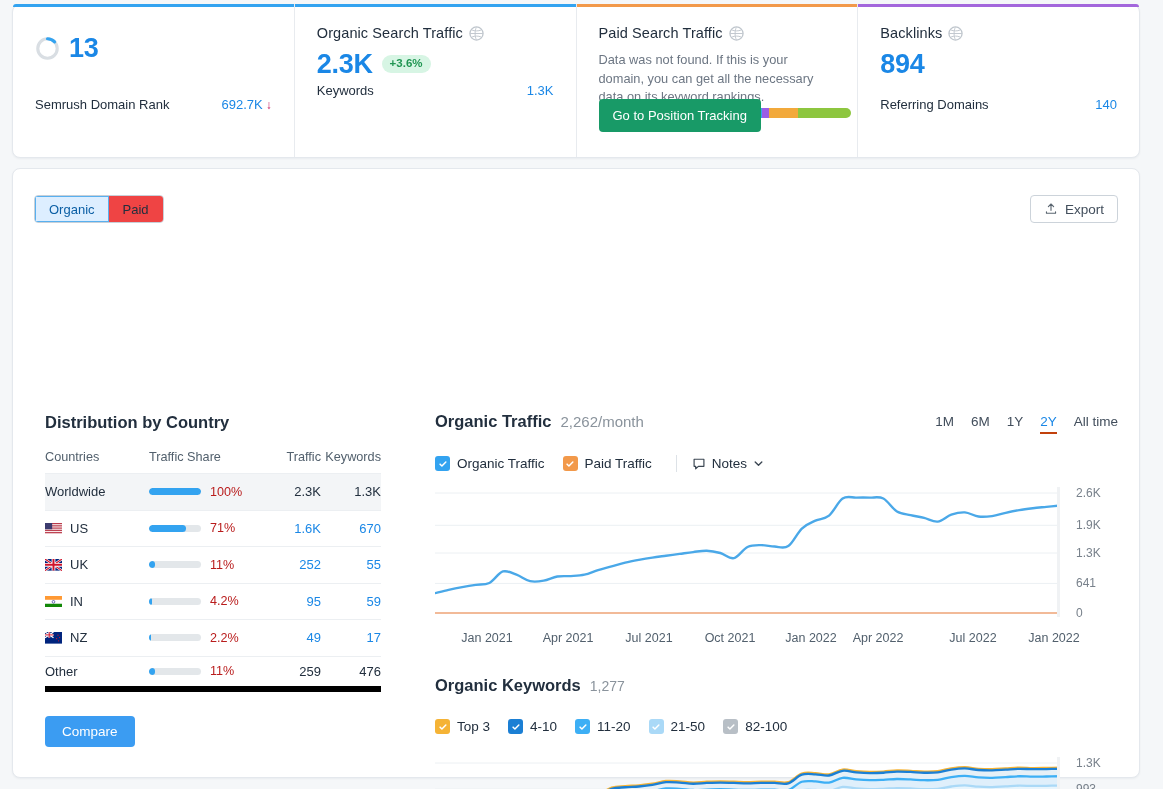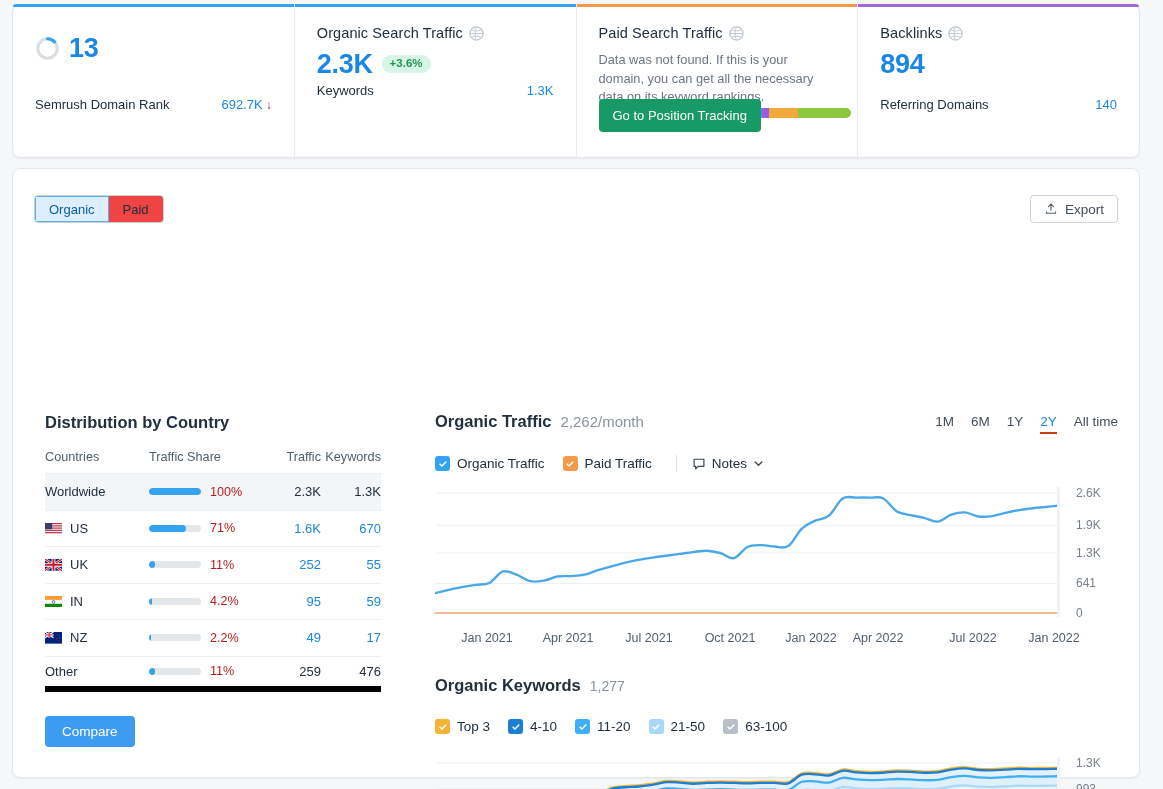--- a/index.html
+++ b/index.html
@@ -527,21 +527,21 @@
             </svg>
           </span>
           <span>21-50</span>
         </span>
         <span class="it">
           <span class="cb" style="background:#b8bfc6">
             <svg viewBox="0 0 12 12">
               <path d="M2.5 6.2 4.7 8.4 9.4 3.6" fill="none" stroke="#fff" stroke-width="1.8" stroke-linecap="round" stroke-linejoin="round"></path>
             </svg>
           </span>
-          <span>63-100</span>
+          <span>82-100</span>
         </span>
       </div>
 
     <div class="chart-box" id="kw-chart" style="left:422px; top:588px; width:625px; height:112px;"><svg width="625" height="112" viewBox="0 0 625 112">
           <line x1="0" y1="110" x2="625" y2="110" stroke="#ecf0f3" stroke-width="1"></line>
           <line x1="0" y1="84" x2="625" y2="84" stroke="#ecf0f3" stroke-width="1"></line>
           <line x1="0" y1="58" x2="625" y2="58" stroke="#ecf0f3" stroke-width="1"></line>
           <line x1="0" y1="32" x2="625" y2="32" stroke="#ecf0f3" stroke-width="1"></line>
           <line x1="0" y1="6" x2="625" y2="6" stroke="#ecf0f3" stroke-width="1"></line>
           <path d="M0.00,73.08C2.26,72.43 9.06,70.59 13.59,69.15C18.12,67.71 22.64,66.01 27.17,64.44C31.70,62.87 36.23,61.04 40.76,59.73C45.29,58.42 49.82,57.63 54.35,56.59C58.88,55.54 63.41,54.49 67.93,53.44C72.46,52.40 76.99,51.22 81.52,50.30C86.05,49.39 90.58,48.73 95.11,47.95C99.64,47.16 104.17,46.31 108.70,45.59C113.22,44.87 117.75,44.28 122.28,43.63C126.81,42.97 131.34,42.32 135.87,41.66C140.40,41.01 144.93,40.35 149.46,39.70C153.99,39.04 158.51,39.24 163.04,37.73C167.57,36.23 172.10,32.10 176.63,30.66C181.16,29.22 185.69,29.49 190.22,29.09C194.75,28.70 199.28,28.70 203.80,28.31C208.33,27.92 212.86,27.46 217.39,26.74C221.92,26.02 226.45,24.38 230.98,23.99C235.51,23.60 240.04,24.12 244.57,24.38C249.09,24.64 253.62,25.49 258.15,25.56C262.68,25.62 267.21,24.97 271.74,24.77C276.27,24.58 280.80,24.38 285.33,24.38C289.86,24.38 294.38,24.64 298.91,24.77C303.44,24.90 307.97,25.17 312.50,25.17C317.03,25.17 321.56,24.84 326.09,24.77C330.62,24.71 335.14,24.71 339.67,24.77C344.20,24.84 348.73,26.54 353.26,25.17C357.79,23.79 362.32,18.03 366.85,16.53C371.38,15.02 375.91,16.00 380.43,16.13C384.96,16.26 389.49,17.90 394.02,17.31C398.55,16.72 403.08,13.12 407.61,12.60C412.14,12.07 416.67,13.78 421.20,14.17C425.72,14.56 430.25,14.89 434.78,14.95C439.31,15.02 443.84,14.82 448.37,14.56C452.90,14.30 457.43,13.51 461.96,13.38C466.49,13.25 471.01,13.58 475.54,13.78C480.07,13.97 484.60,14.50 489.13,14.56C493.66,14.63 498.19,14.69 502.72,14.17C507.25,13.65 511.78,12.07 516.30,11.42C520.83,10.77 525.36,10.18 529.89,10.24C534.42,10.31 538.95,11.49 543.48,11.81C548.01,12.14 552.54,12.27 557.07,12.21C561.59,12.14 566.12,11.68 570.65,11.42C575.18,11.16 579.71,10.70 584.24,10.63C588.77,10.57 593.30,10.99 597.83,11.03C602.36,11.07 606.88,10.94 611.41,10.87C615.94,10.80 622.74,10.67 625.00,10.63 L625,112 L0,112 Z" fill="#fdf0d6" opacity="0.85"></path>

